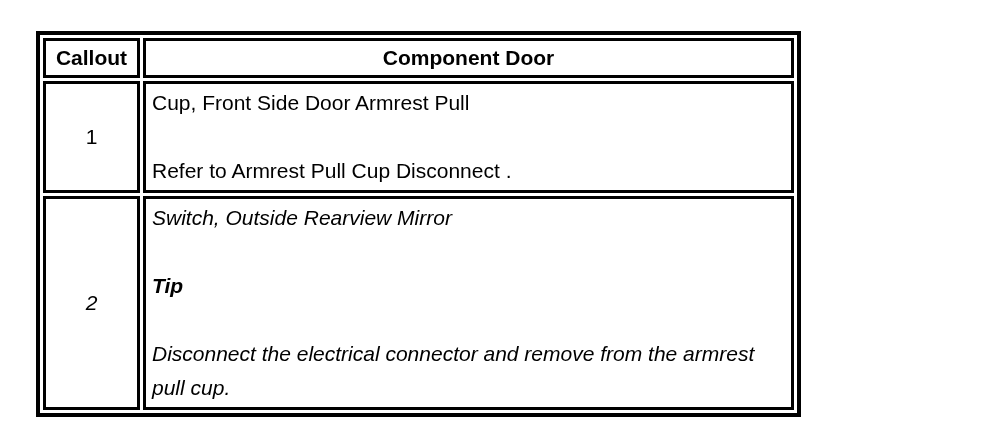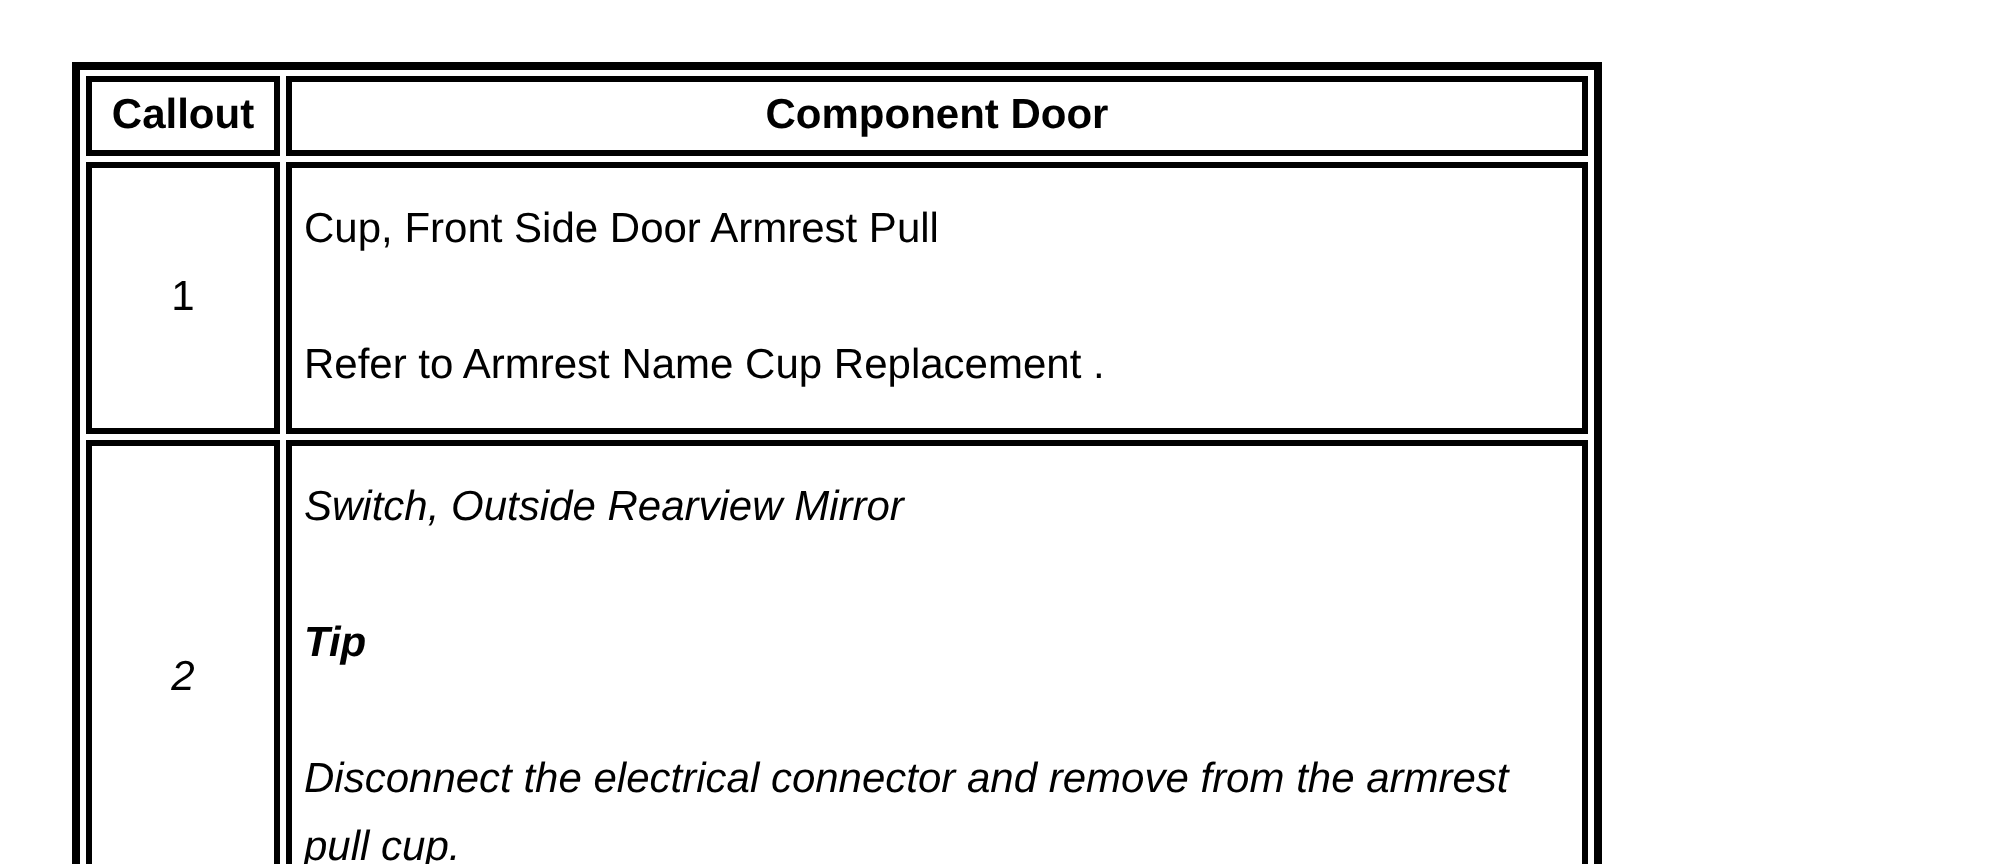--- a/index.html
+++ b/index.html
@@ -56,21 +56,21 @@
     vertical-align: middle;
     white-space: nowrap;
   }
   td.callout-cell {
     text-align: center;
     vertical-align: middle;
     padding: 0;
   }
   td.comp-cell {
     vertical-align: top;
-    padding: 14px 6px;
+    padding: 2px 6px;
     margin-top: 24px;
   }
   tr.data-row-1 td { height: 101px; }
   tr.data-row-2 td { height: 174px; font-style: italic; }
   .para + .para { margin-top: 34px; }
   .b { font-weight: bold; }
 </style>
 </head>
 <body>
 
@@ -82,21 +82,21 @@
     </colgroup>
     <tbody>
       <tr>
         <th>Callout</th>
         <th>Component Door</th>
       </tr>
       <tr class="data-row-1">
         <td class="callout-cell">1</td>
         <td class="comp-cell">
           <div class="para">Cup, Front Side Door Armrest Pull</div>
-          <div class="para">Refer to Armrest Name Cup Replacement .</div>
+          <div class="para">Refer to Armrest Pull Cup Disconnect .</div>
         </td>
       </tr>
       <tr class="data-row-2">
         <td class="callout-cell">2</td>
         <td class="comp-cell">
           <div class="para">Switch, Outside Rearview Mirror</div>
           <div class="para b">Tip</div>
           <div class="para">Disconnect the electrical connector and remove from the armrest pull cup.</div>
         </td>
       </tr>

